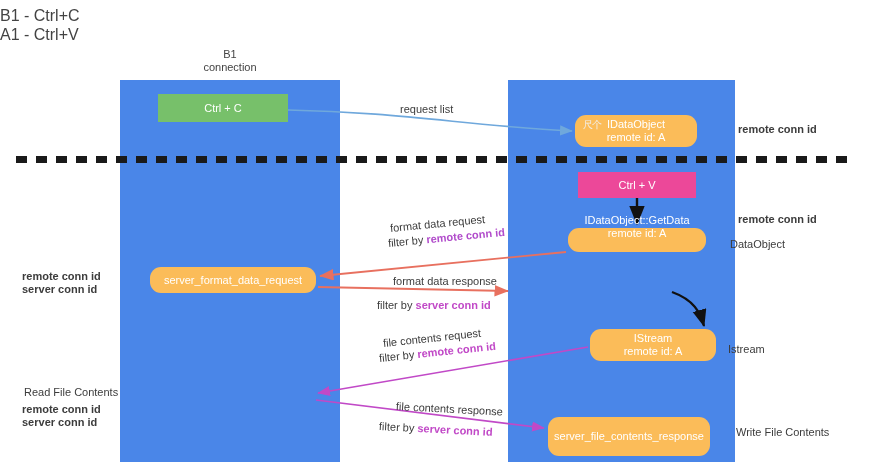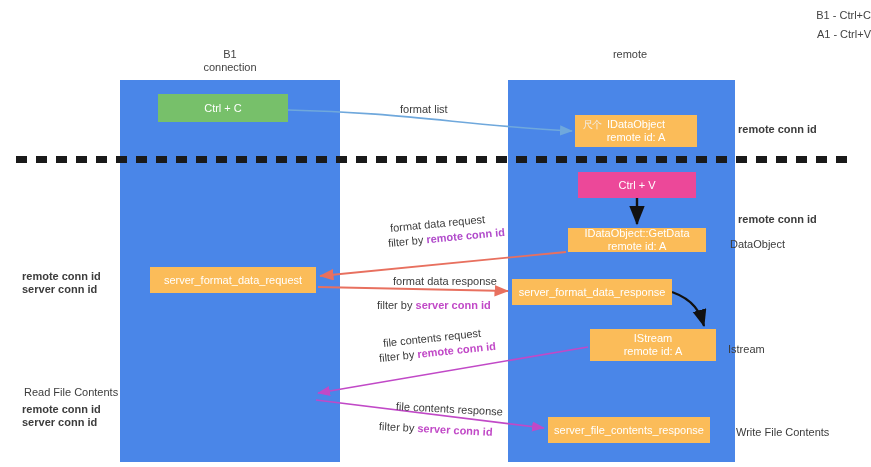--- a/index.html
+++ b/index.html
@@ -9,21 +9,21 @@
     font-family:"Liberation Sans", sans-serif;
     position:relative;
     overflow:hidden;
     color:#3c3c3c;
   }
   #stage{position:absolute;left:0;top:0;width:871px;height:467px;}
 
   
   .title{
     position:absolute;left:0;top:6px;width:871px;
-    text-align:right;font-size:11px;line-height:19px;color:#434343;
+    text-align:left;font-size:16px;line-height:19px;color:#434343;
   }
 
   
   .lane{position:absolute;background:#4a86e8;}
   .lane-b1{left:120px;top:80px;width:220px;height:382px;}
   .lane-a1{left:508px;top:80px;width:227px;height:382px;}
 
   .lane-head{
     position:absolute;text-align:center;font-size:11px;line-height:13px;color:#434343;
   }
@@ -31,34 +31,34 @@
   .lane-head-a1{left:550px;top:48px;width:160px;}
 
   
   .node{
     position:absolute;
     box-sizing:border-box;
     display:flex;flex-direction:column;align-items:center;justify-content:center;
     color:#ffffff;font-size:11px;line-height:13px;text-align:center;
     padding:12px 4px;
   }
-  .node.orange{background:#fbbc59;}
+  .node.orange{background:#fbbc59;border-radius:11px;}
 
   .node span{display:block;white-space:nowrap;}
 
   
   .n-ctrlc  {left:158px;top:94px;width:130px;height:28px;background:#77c06a;}
   .n-ctrlv  {left:578px;top:172px;width:118px;height:26px;background:#ec4899;}
   .n-idataobject{left:575px;top:115px;width:122px;height:32px;}
-  .n-getdata{left:568px;top:228px;width:138px;height:20px;}
+  .n-getdata{left:568px;top:228px;width:138px;height:20px;justify-content:flex-end;}
   .n-istream{left:590px;top:329px;width:126px;height:32px;}
   .n-sfdreq {left:150px;top:267px;width:166px;height:26px;justify-content:center;}
   .n-sfdres {left:512px;top:279px;width:160px;height:26px;}
   .n-sfcreq {left:150px;top:384px;width:162px;height:26px;}
-  .n-sfcres {left:548px;top:417px;width:162px;height:26px;}
+  .n-sfcres {left:548px;top:417px;width:162px;height:39px;}
 
   
   .artifact{
     position:absolute;left:-24px;top:0px;
     font-size:10px;color:#f1f1f1;letter-spacing:-1px;
     white-space:nowrap;opacity:.95;
   }
   .n-idataobject .line1{position:relative;}
 
   
@@ -107,21 +107,20 @@
   <div class="title">
     <div>B1 - Ctrl+C</div>
     <div>A1 - Ctrl+V</div>
   </div>
 
   <div class="lane-head lane-head-b1">
     <div>B1</div>
     <div>connection</div>
   </div>
   <div class="lane-head lane-head-a1">
-    <div>remote</div>
   </div>
 
   <div class="lane lane-b1"></div>
   <div class="lane lane-a1"></div>
 
   <svg class="overlay" viewBox="0 0 871 467">
     <defs>
       <marker id="ah-blue" markerWidth="9" markerHeight="9" refX="7.5" refY="3.2" orient="auto">
         <path d="M0,0 L8,3.2 L0,6.4 z" fill="#6fa8dc"></path>
       </marker>
@@ -176,30 +175,27 @@
 
   <div class="node orange n-istream">
     <span>IStream</span>
     <span>remote id: A</span>
   </div>
 
   <div class="node orange n-sfdreq">
     <span>server_format_data_request</span>
   </div>
 
-  <div class="node orange n-sfdres">
-    <span>server_format_data_response</span>
-  </div>
 
 
   <div class="node orange n-sfcres">
     <span>server_file_contents_response</span>
   </div>
 
-  <div class="alabel l-formatlist">format list</div>
+  <div class="alabel l-formatlist">request list</div>
 
   <div class="alabel l-fdreq1">format data request</div>
   <div class="alabel l-fdreq2"><span class="pre">filter by </span><span class="c-purple">remote conn id</span></div>
 
   <div class="alabel l-fdres1">format data response</div>
   <div class="alabel l-fdres2"><span>filter by </span><b class="c-magenta">server conn id</b></div>
 
   <div class="alabel l-fcreq1">file contents request</div>
   <div class="alabel l-fcreq2"><span>filter by </span><b class="c-magenta">remote conn id</b></div>
 

